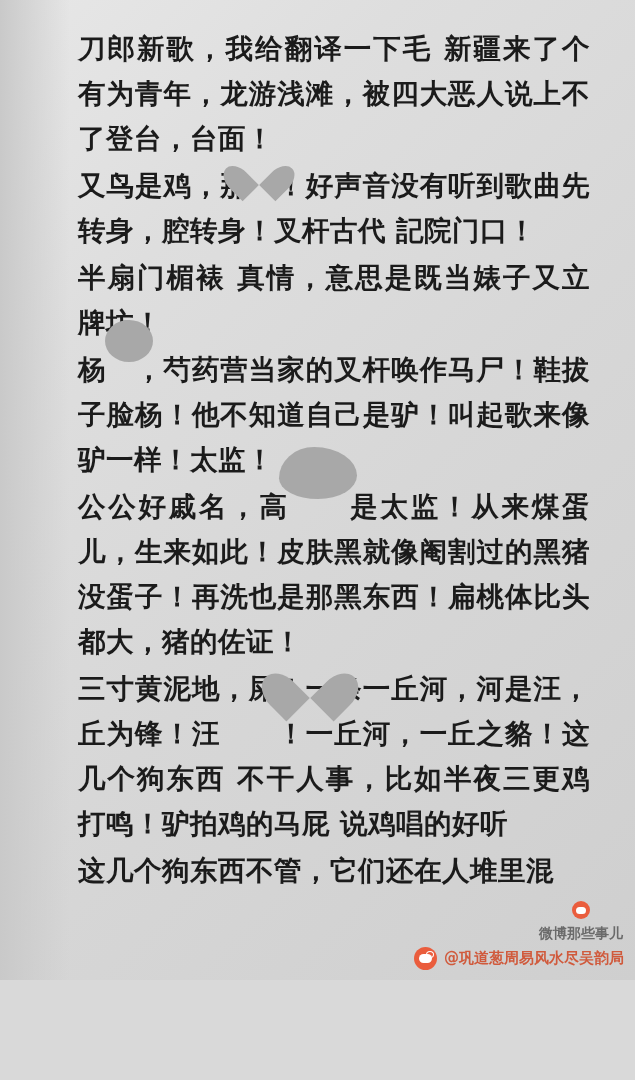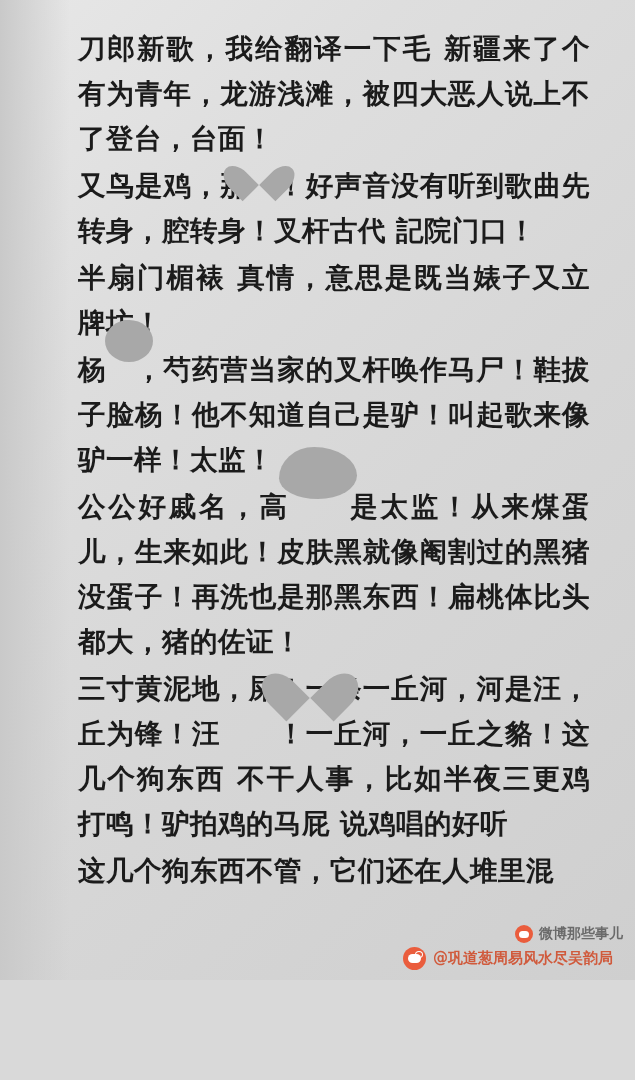--- a/index.html
+++ b/index.html
@@ -39,21 +39,21 @@
     line-height: 45px;
     color: #1b1b1b;
     font-weight: 700;
     letter-spacing: 0.5px;
     margin: 0 0 2px 0;
     text-align: justify;
     word-break: break-all;
   }
   .footer {
     position: absolute;
-    right: 22px;
+    right: 11px;
     bottom: 10px;
     display: flex;
     align-items: center;
     gap: 7px;
     margin-top: 10px;
   }
   .wb-logo {
     width: 23px; height: 23px;
     border-radius: 50%;
     background: #ea5d3d;
@@ -81,20 +81,21 @@
     color: #d05a3c;
     font-weight: 600;
   }
   .watermark-row {
     position: absolute;
     right: 12px;
     bottom: 37px;
     display: flex;
     align-items: center;
     gap: 6px;
+    flex-direction: column;
   }
   .wm-badge {
     width: 18px; height: 18px;
     border-radius: 50%;
     background: #ea5d3d;
     position: relative;
     flex: none;
   }
   .wm-badge::after {
     content: "";

